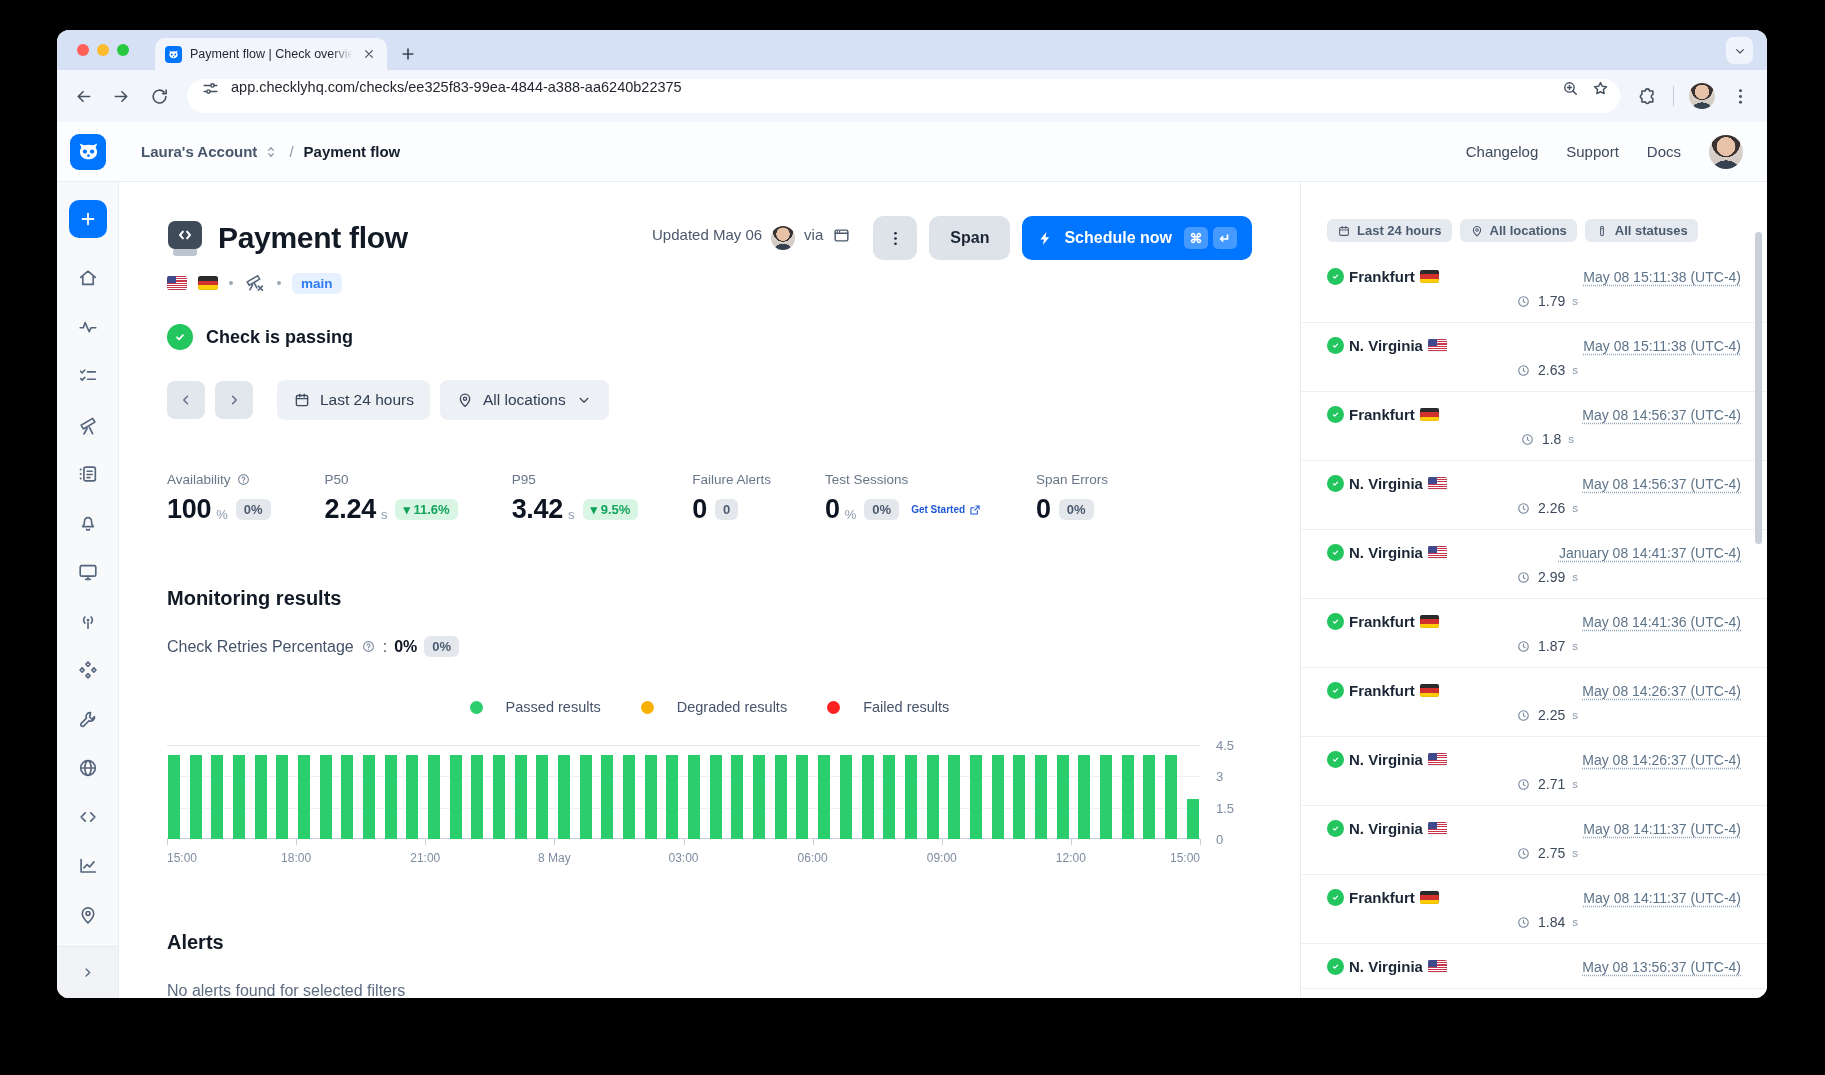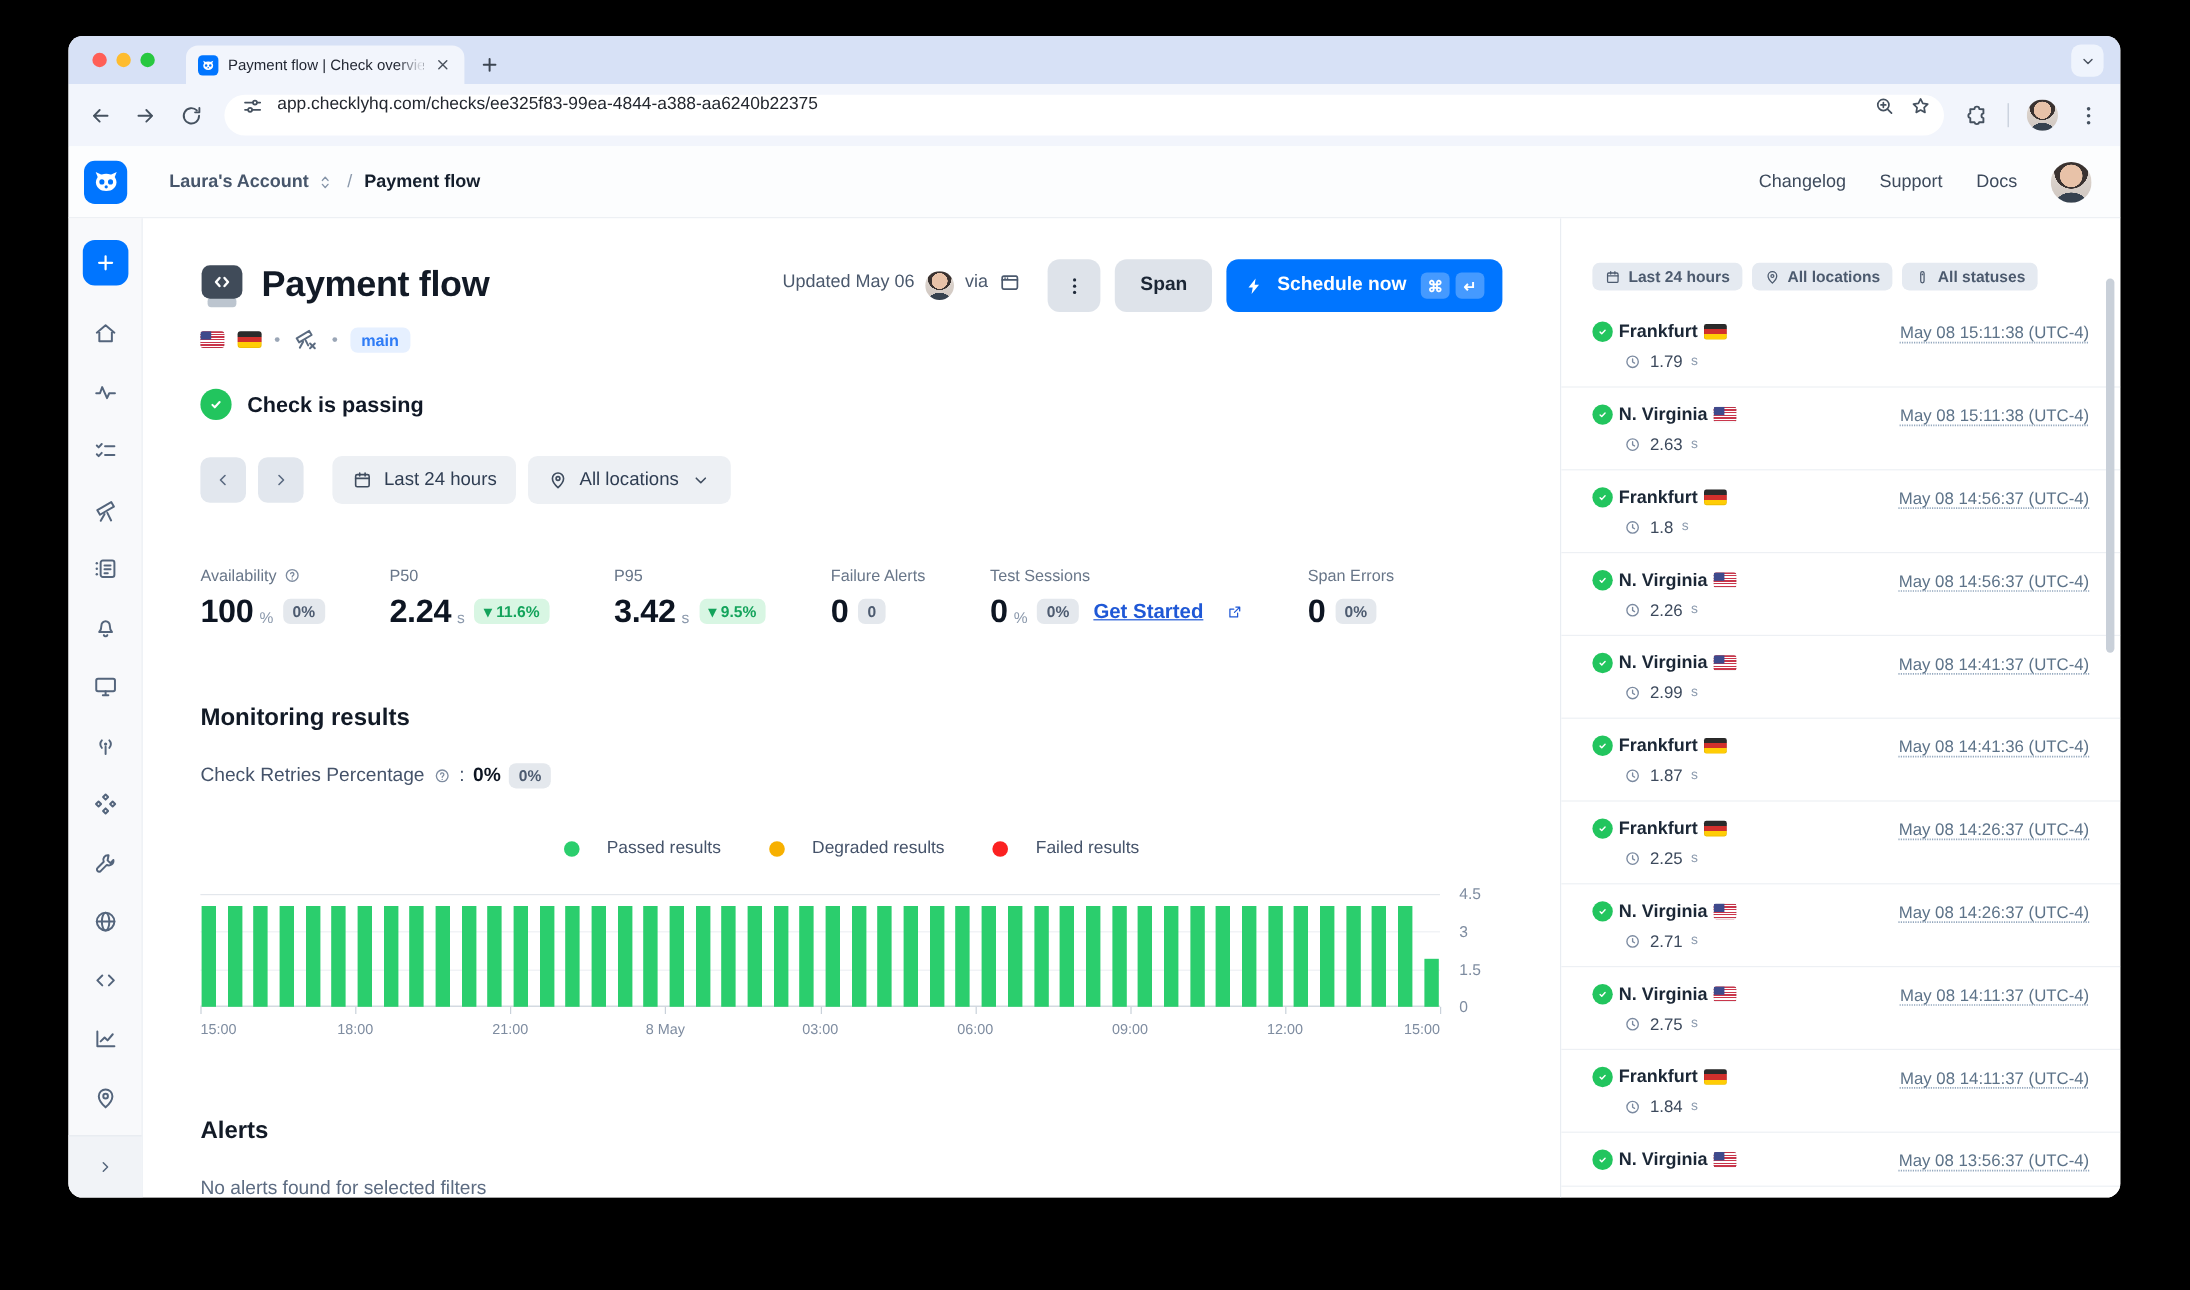--- a/index.html
+++ b/index.html
@@ -107,21 +107,21 @@
 
   .stats-row{margin-top:52px;display:flex;gap:54px;}
   .stat-label{font-size:13.5px;color:#687689;display:flex;align-items:center;gap:5px;}
   .help-ic{width:15px;height:15px;color:#7e8ca0;}
   .stat-value-row{margin-top:7px;display:flex;align-items:center;gap:8px;}
   .stat-value{font-size:27px;font-weight:700;color:#0d1522;letter-spacing:-.3px;}
   .stat-unit{font-size:13px;color:#8b99ac;align-self:flex-end;margin-bottom:3px;margin-left:-3px;}
   .badge{font-size:13px;font-weight:600;padding:3px 8px;border-radius:6px;white-space:nowrap;}
   .badge-gray{background:#e4e8ed;color:#4d5b70;}
   .badge-green{background:#d8f6e3;color:#13a35b;}
-  .stat-link{font-size:17px;color:#1f58d6;font-weight:600;text-decoration:underline;display:flex;align-items:center;gap:19px;margin-left:4px;cursor:pointer;}
+  .stat-link{font-size:10px;color:#1f58d6;font-weight:600;display:flex;align-items:center;gap:3px;margin-left:4px;cursor:pointer;}
   .ext-ic{width:14px;height:14px;}
 
   .section-title{margin-top:62px;font-size:20px;font-weight:700;color:#121a26;}
   .retries-row{margin-top:26px;display:flex;align-items:center;gap:7px;font-size:16px;color:#45536a;}
   .retries-strong{font-weight:700;color:#0d1522;}
 
   .legend{margin-top:42px;display:flex;justify-content:center;gap:40px;}
   .legend-item{display:flex;align-items:center;gap:23px;font-size:14.5px;color:#45536a;}
   .legend-dot{width:13px;height:13px;border-radius:50%;flex:none;}
 
@@ -148,21 +148,21 @@
   .chip{background:#e5eaf1;border-radius:6px;padding:4px 10px;display:flex;align-items:center;gap:6px;
         font-size:13px;font-weight:600;color:#4c5a6e;}
   .chip-ic{width:14px;height:14px;}
   .runlist{margin-top:12px;flex:1;overflow:hidden;}
   .runrow{padding:14px 26px 13px;border-bottom:1px solid #edf0f4;}
   .runrow-top{display:flex;align-items:center;gap:5px;}
   .run-check{width:17px;height:17px;border-radius:50%;background:#22c55e;color:#fff;display:flex;align-items:center;justify-content:center;flex:none;}
   .run-loc{font-size:15px;font-weight:700;color:#1b2736;}
   .run-flag{width:19px;height:13px;border-radius:2px;}
   .run-time{margin-left:auto;font-size:14px;color:#5d7389;text-decoration:underline dotted;text-decoration-color:#93a7bd;text-underline-offset:3px;cursor:pointer;}
-  .runrow-bottom{margin-top:8px;padding-left:26px;display:flex;align-items:center;gap:7px;}
+  .runrow-bottom{margin-top:8px;padding-left:26px;display:flex;align-items:center;gap:7px;justify-content:center;}
   .clock-ic{width:15px;height:15px;color:#7b8aa0;}
   .run-dur{font-size:14px;color:#3c495c;}
   .run-dur-unit{font-size:11.5px;color:#8a99ad;}
   .run-scrollbar{position:absolute;right:5px;top:50px;width:7px;height:312px;border-radius:4px;background:#c9d0d9;}
 </style>
 </head>
 <body>
 
 <svg width="0" height="0" style="position:absolute" aria-hidden="true">
   <defs>
@@ -895,21 +895,21 @@
 
           <div class="runrow">
             <div class="runrow-top">
               <span class="run-check">
                 <svg class="ic" width="11" height="11">
                   <use href="#i-check"></use>
                 </svg>
               </span>
               <span class="run-loc">N. Virginia</span>
               <span class="flag run-flag flag-us"></span>
-              <span class="run-time">May 08 14:41:37 (UTC-4)</span>
+              <span class="run-time">January 08 14:41:37 (UTC-4)</span>
             </div>
             <div class="runrow-bottom">
               <svg class="ic clock-ic">
                 <use href="#i-clock"></use>
               </svg>
               <span class="run-dur">2.99</span>
               <span class="run-dur-unit">s</span>
             </div>
           </div>
 

